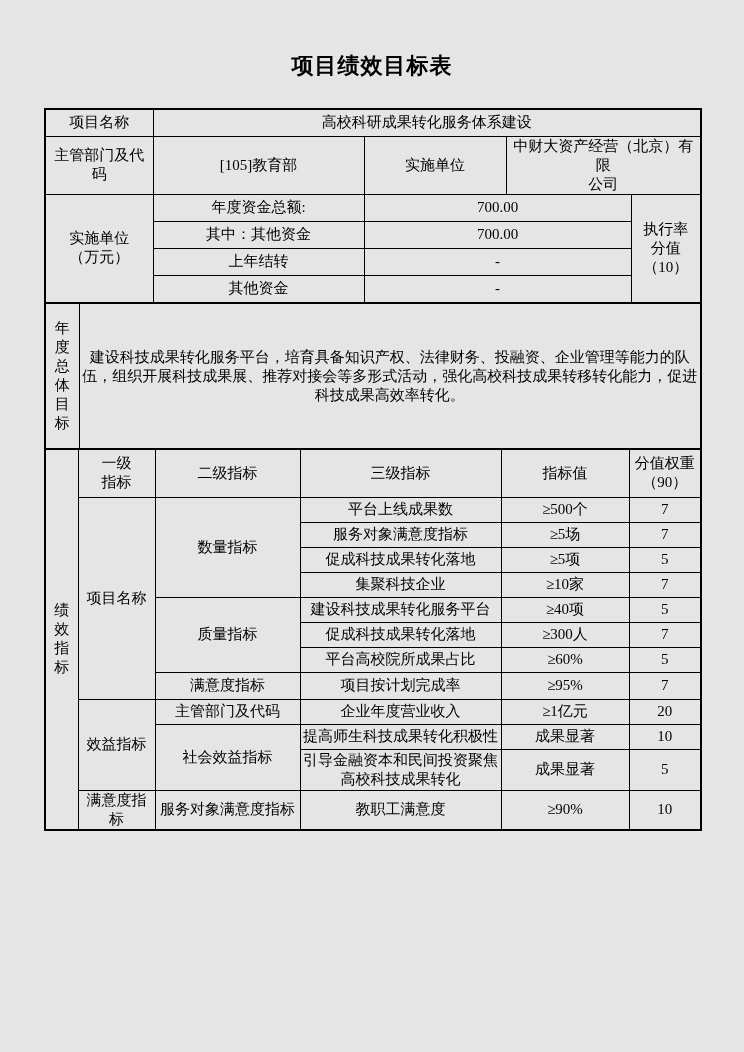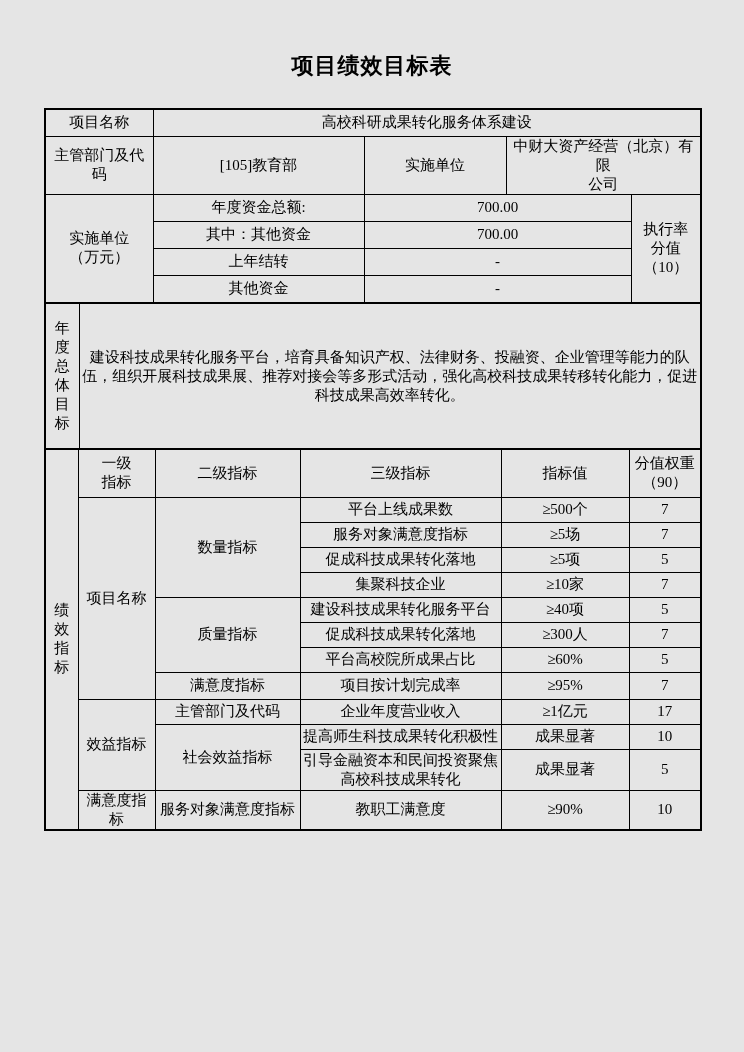--- a/index.html
+++ b/index.html
@@ -187,21 +187,21 @@
         <td>满意度指标</td>
         <td class="p3">项目按计划完成率</td>
         <td>≥95%</td>
         <td>7</td>
       </tr>
       <tr class="r25">
         <td rowspan="3">效益指标</td>
         <td>主管部门及代码</td>
         <td class="p3">企业年度营业收入</td>
         <td>≥1亿元</td>
-        <td>17</td>
+        <td>20</td>
       </tr>
       <tr class="r25">
         <td rowspan="2">社会效益指标</td>
         <td class="p3">提高师生科技成果转化积极性</td>
         <td>成果显著</td>
         <td>10</td>
       </tr>
       <tr class="r41">
         <td class="p3">引导金融资本和民间投资聚焦高校科技成果转化</td>
         <td>成果显著</td>

